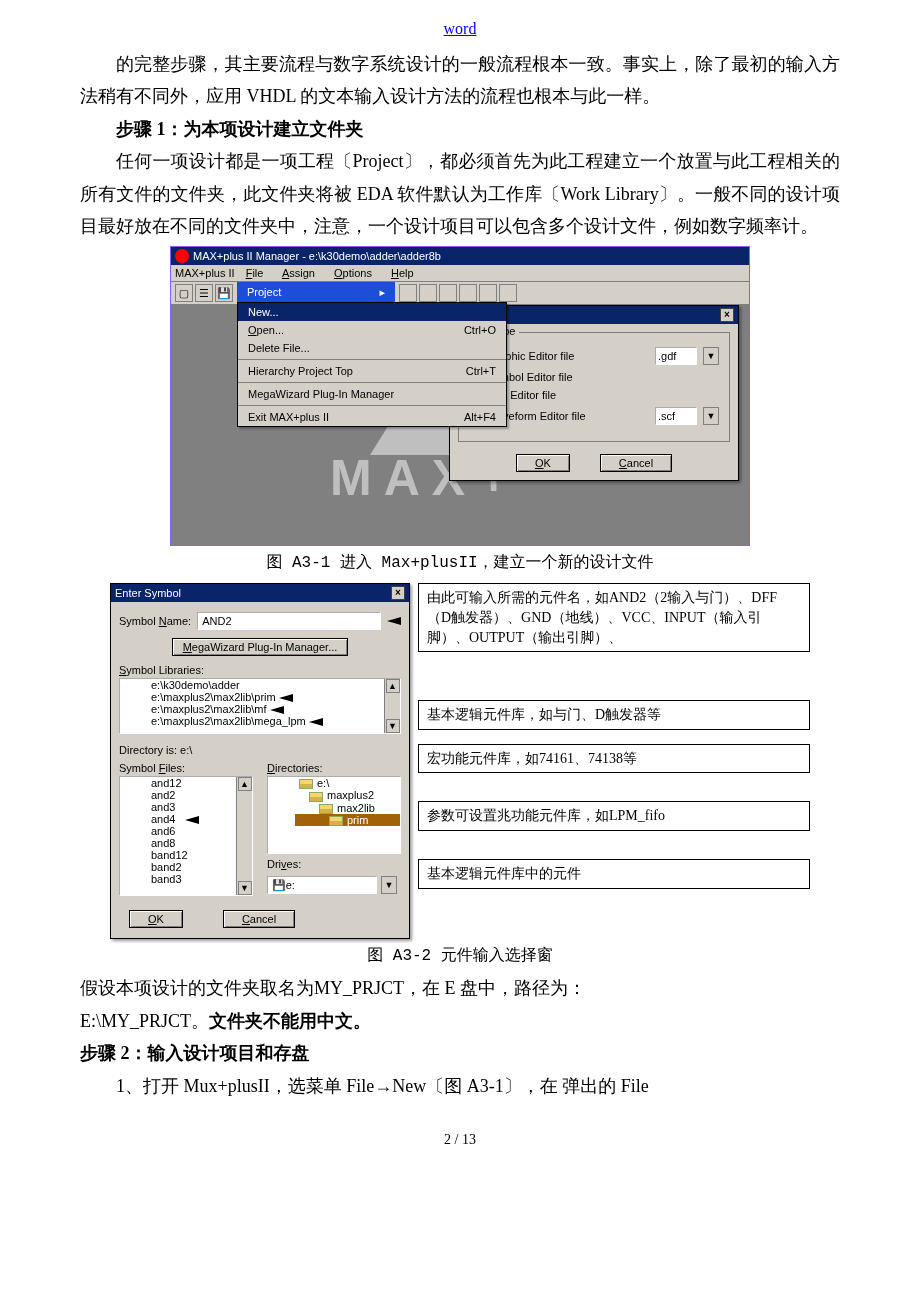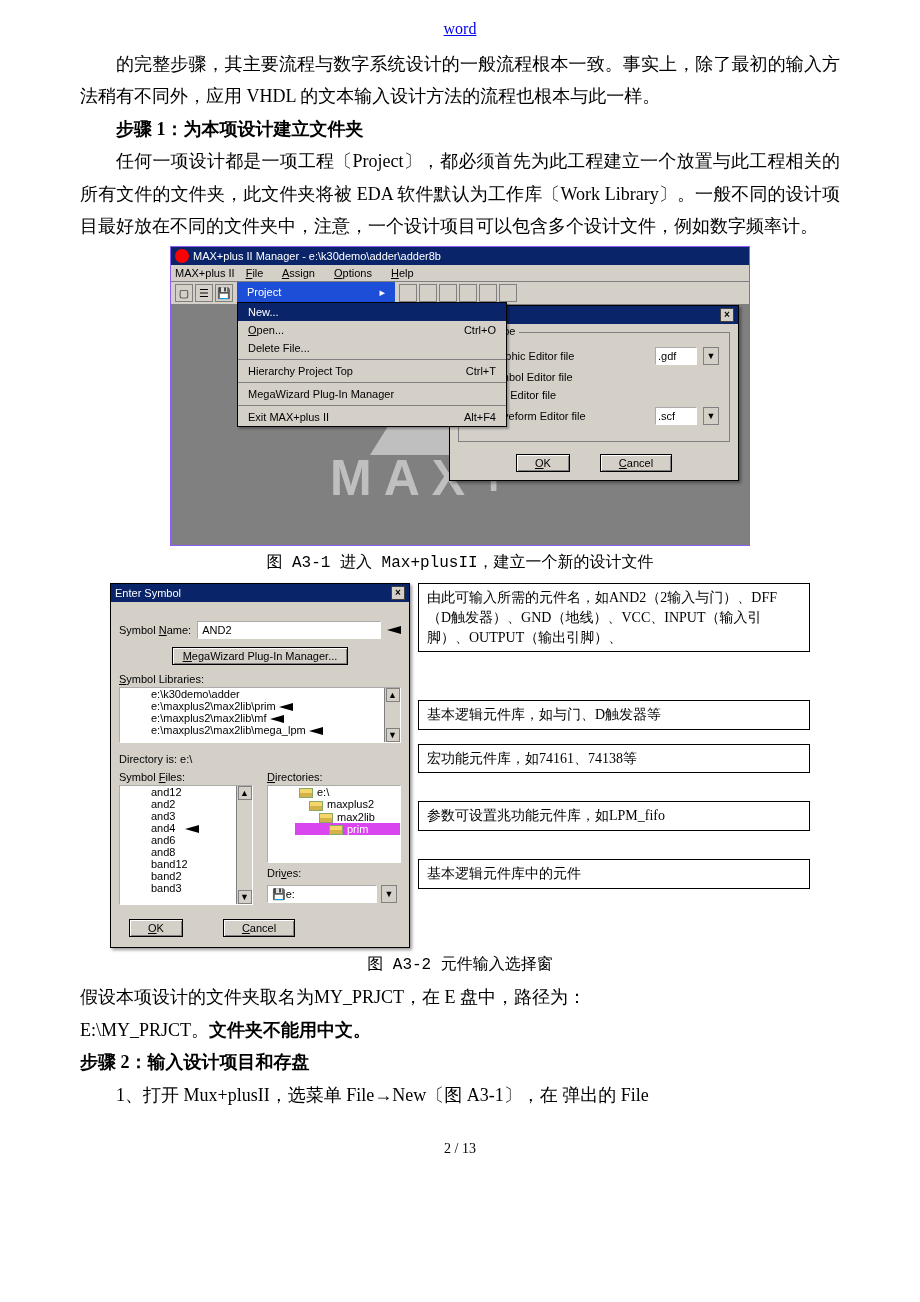--- a/index.html
+++ b/index.html
@@ -165,21 +165,21 @@
     box-shadow:2px 2px 3px rgba(0,0,0,0.4);
   }
   .ss2-title {
     background:#0a246a; color:#fff; padding:2px 4px;
     display:flex; justify-content:space-between; align-items:center; font-size:11px;
   }
   .ss2-title .close {
     width:14px; height:14px; background:#d4d0c8; border:1px solid #404040;
     color:#000; font-size:10px; text-align:center; line-height:12px; font-weight:bold;
   }
-  .ss2-body { padding:6px 8px 10px 8px;margin-top:9px; }
+  .ss2-body { padding:6px 8px 10px 8px; }
   .ss2-field-row { display:flex; align-items:center; gap:6px; margin:4px 0; }
   .ss2-input {
     flex:1; height:18px; border:1px inset #fff; background:#fff; padding:0 4px; font-size:11px;
     display:flex; align-items:center;
   }
   .ss2-list {
     border:1px inset #fff; background:#fff; font-size:11px;
     overflow:hidden; position:relative;padding-left:27px;
   }
   .ss2-list .row { padding:0 4px; white-space:nowrap; }
@@ -391,21 +391,21 @@
                 <div class="sb-btn">▼</div>
               </div>
             </div>
           </div>
           <div class="ss2-col">
             <div class="ss2-col-label"><u>D</u>irectories:</div>
             <div class="ss2-list" style="height:78px;">
               <div class="row"><span class="folder-ico open"></span><span>e:\</span></div>
               <div class="row" style="padding-left:14px"><span class="folder-ico open"></span><span>maxplus2</span></div>
               <div class="row" style="padding-left:24px"><span class="folder-ico open"></span><span>max2lib</span></div>
-              <div class="row" style="padding-left:34px;background:#d946ef;color:#fff"><span class="folder-ico open"></span><span>prim</span></div>
+              <div class="row" style="padding-left:34px;background:#a16207;color:#fff"><span class="folder-ico open"></span><span>prim</span></div>
             </div>
             <div class="ss2-col-label">Dri<u>v</u>es:</div>
             <div class="ss2-drives">
               <div class="drive-box">
                 <span>💾 </span>
                 <span>e:</span>
               </div>
               <span class="ss1-ext-dd">▼</span>
             </div>
           </div>

